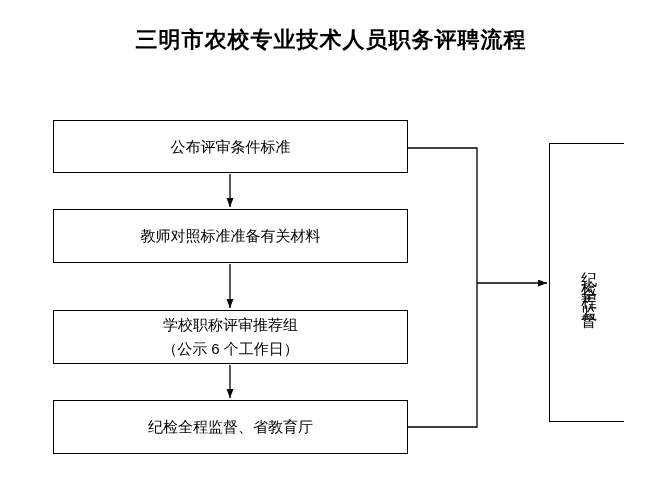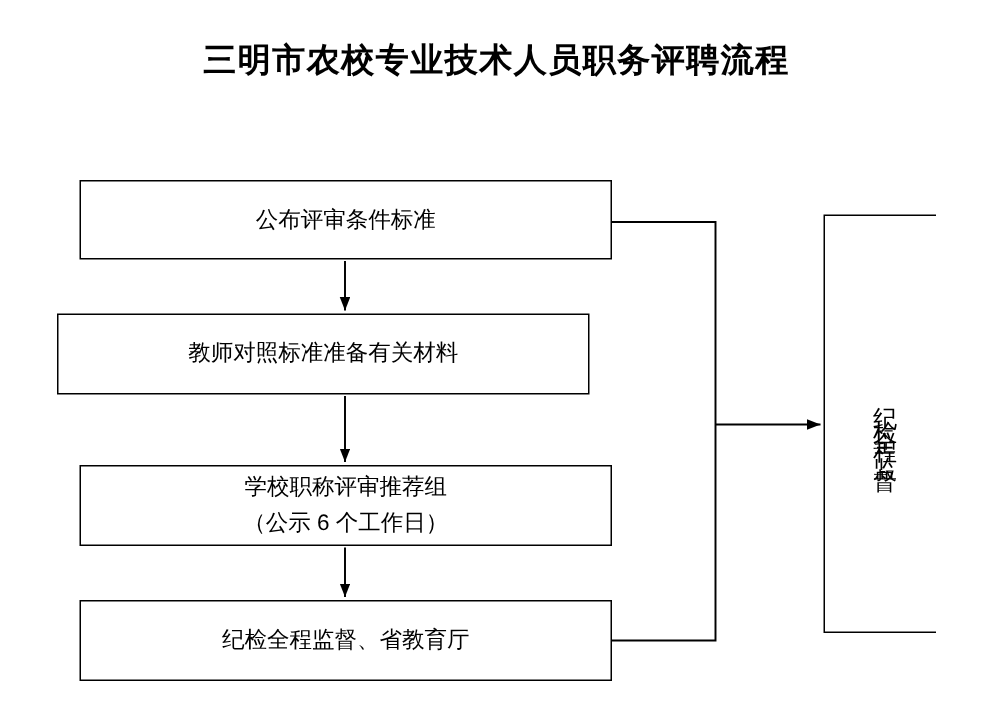--- a/index.html
+++ b/index.html
@@ -35,21 +35,21 @@
     display: flex;
     flex-direction: column;
     align-items: center;
     justify-content: center;
     text-align: right;
     font-size: 15px;
     line-height: 24px;
     color: #000000;
   }
   .box-step1 { left: 53px;  top: 120px; width: 355px; height: 53px; }
-  .box-step2 { left: 38px;  top: 209px; width: 355px; height: 54px; }
+  .box-step2 { left: 53px;  top: 209px; width: 355px; height: 54px; }
   .box-step3 { left: 53px;  top: 310px; width: 355px; height: 54px; }
   .box-step4 { left: 53px;  top: 400px; width: 355px; height: 54px; }
   .box-supervision {
     left: 549px; top: 143px; width: 80px; height: 279px;
   }
   .vertical-text {
     writing-mode: vertical-rl;
     text-orientation: upright;
     letter-spacing: 8px;
     font-size: 16px;

